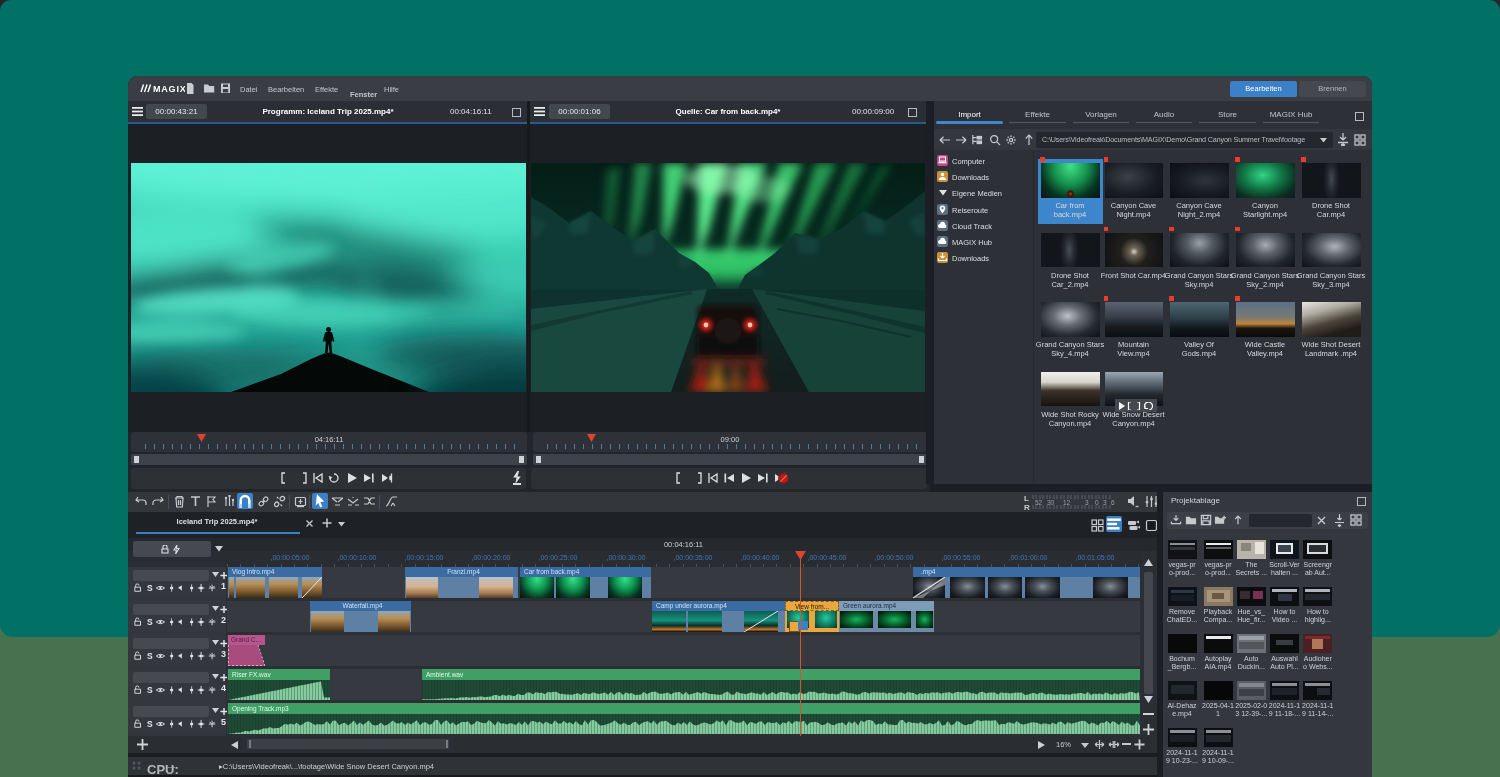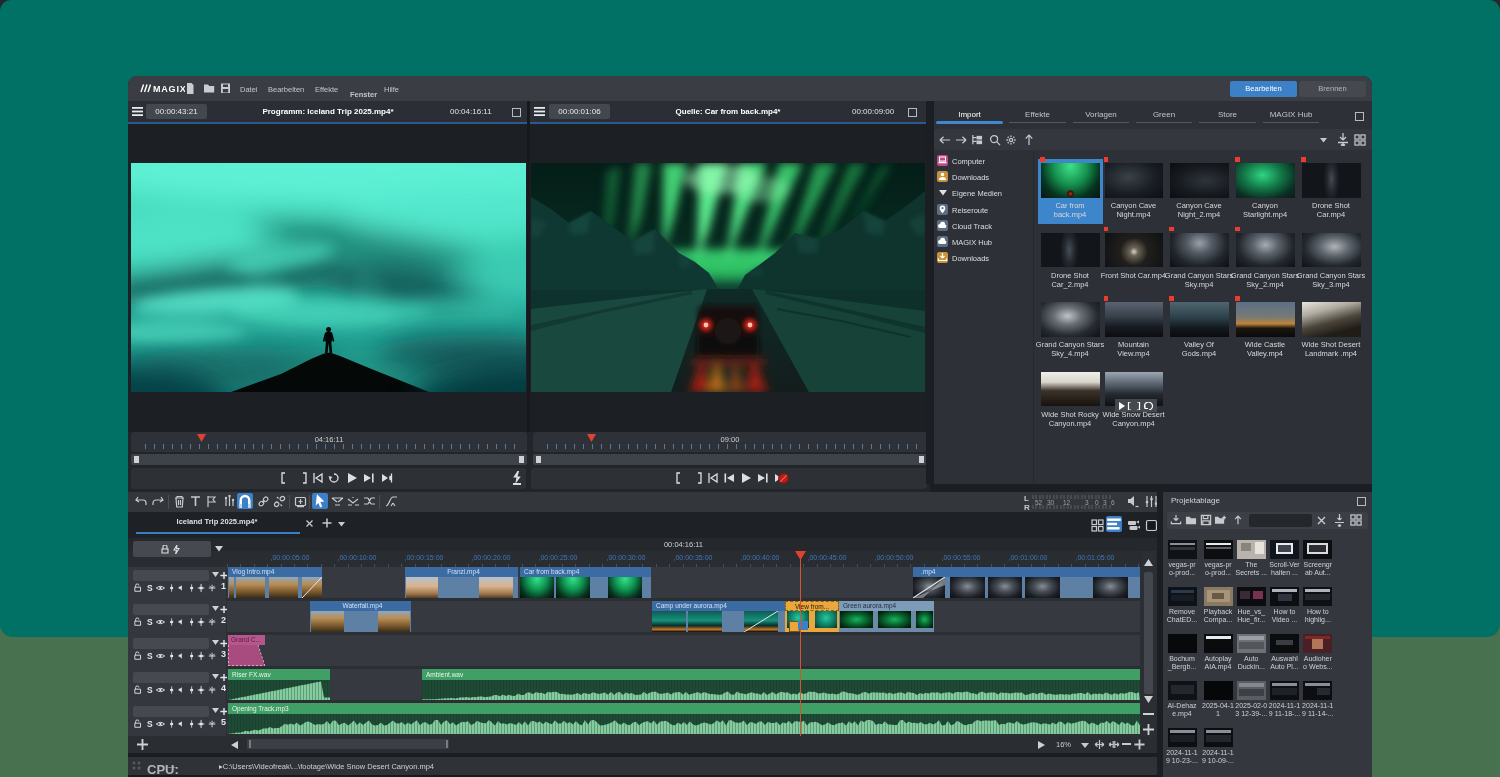--- a/index.html
+++ b/index.html
@@ -985,21 +985,21 @@
     <div class="a" style="left:798px;top:25px;width:8px;height:383px;background:#1b1e22;"></div>
 <div class="a" style="left:806px;top:25px;width:438px;height:383px;background:#2d3036;"></div>
 <div class="a" style="left:802px;top:408px;width:442px;height:8px;background:#1b1e22;"></div>
 <div class="a" style="left:1029px;top:416px;width:6px;height:285px;background:#1b1e22;"></div>
 <div class="a" style="left:808px;top:34px;width:67px;height:11px;color:#fff;font-size:8px;text-align:center;white-space:nowrap;">Import</div>
 <div class="a" style="left:808px;top:45px;width:67px;height:3px;background:#3f87cf;border-radius:2px;"></div>
 <div class="a" style="left:881px;top:34px;width:57px;height:11px;color:#c2c6ca;font-size:8px;text-align:center;white-space:nowrap;">Effekte</div>
 <div class="a" style="left:881px;top:46px;width:57px;height:1px;background:#55595f;"></div>
 <div class="a" style="left:945px;top:34px;width:56px;height:11px;color:#c2c6ca;font-size:8px;text-align:center;white-space:nowrap;">Vorlagen</div>
 <div class="a" style="left:945px;top:46px;width:56px;height:1px;background:#55595f;"></div>
-<div class="a" style="left:1008px;top:34px;width:56px;height:11px;color:#c2c6ca;font-size:8px;text-align:center;white-space:nowrap;">Green</div>
+<div class="a" style="left:1008px;top:34px;width:56px;height:11px;color:#c2c6ca;font-size:8px;text-align:center;white-space:nowrap;">Audio</div>
 <div class="a" style="left:1008px;top:46px;width:56px;height:1px;background:#55595f;"></div>
 <div class="a" style="left:1071px;top:34px;width:57px;height:11px;color:#c2c6ca;font-size:8px;text-align:center;white-space:nowrap;">Store</div>
 <div class="a" style="left:1071px;top:46px;width:57px;height:1px;background:#55595f;"></div>
 <div class="a" style="left:1135px;top:34px;width:56px;height:11px;color:#c2c6ca;font-size:8px;text-align:center;white-space:nowrap;">MAGIX Hub</div>
 <div class="a" style="left:1135px;top:46px;width:56px;height:1px;background:#55595f;"></div>
 <div class="a" style="left:1227px;top:36px;width:7px;height:7px;border:1.2px solid #b7babd;"></div>
 <div class="a" style="left:806px;top:53px;width:438px;height:21px;background:#34383e;border-radius:3px;"></div>
 <div class="a" style="left:811px;top:58px;">
       <svg width="12" height="12" viewBox="0 0 13 13">
         <path d="M1,6.5 H12 M1,6.5 L5,3 M1,6.5 L5,10" fill="none" stroke="#c6cacd" stroke-width="1.3"></path>
@@ -1038,20 +1038,21 @@
         </g>
         <circle cx="6.5" cy="6.5" r="3.4" fill="#34383e"></circle>
         <circle cx="6.5" cy="6.5" r="1.8" fill="none" stroke="#c6cacd" stroke-width="1.3"></circle>
       </svg>
     </div>
 <div class="a" style="left:895px;top:58px;">
       <svg width="12" height="12" viewBox="0 0 13 13">
         <path d="M6.5,12 V1 M6.5,1 L3,5 M6.5,1 L10,5" fill="none" stroke="#c6cacd" stroke-width="1.3"></path>
       </svg>
     </div>
+<div class="a" style="left:908px;top:56px;width:297px;height:16px;background:#24272c;border-radius:2px;color:#b9bdc1;font-size:7.2px;letter-spacing:-0.15px;line-height:16px;padding-left:6px;box-sizing:border-box;white-space:nowrap;overflow:hidden;">C:\Users\Videofreak\Documents\MAGIX\Demo\Grand Canyon Summer Travel\footage</div>
 <div class="a" style="left:1192px;top:62px;">
       <svg width="7" height="5">
         <path d="M0,0 h7 l-3.5,4.5 z" fill="#c6cacd"></path>
       </svg>
     </div>
 <div class="a" style="left:1209px;top:57px;">
       <svg width="12" height="13" viewBox="0 0 12 13">
         <path d="M6,0 v7 M6,7 L3,4 M6,7 L9,4 M1,9.5 h10" stroke="#c6cacd" stroke-width="1.3" fill="none"></path>
         <path d="M6,13 v-2.5 M6,10.5 L4,12.5 M6,10.5 L8,12.5" stroke="#c6cacd" stroke-width="1.3" fill="none"></path>
       </svg>

